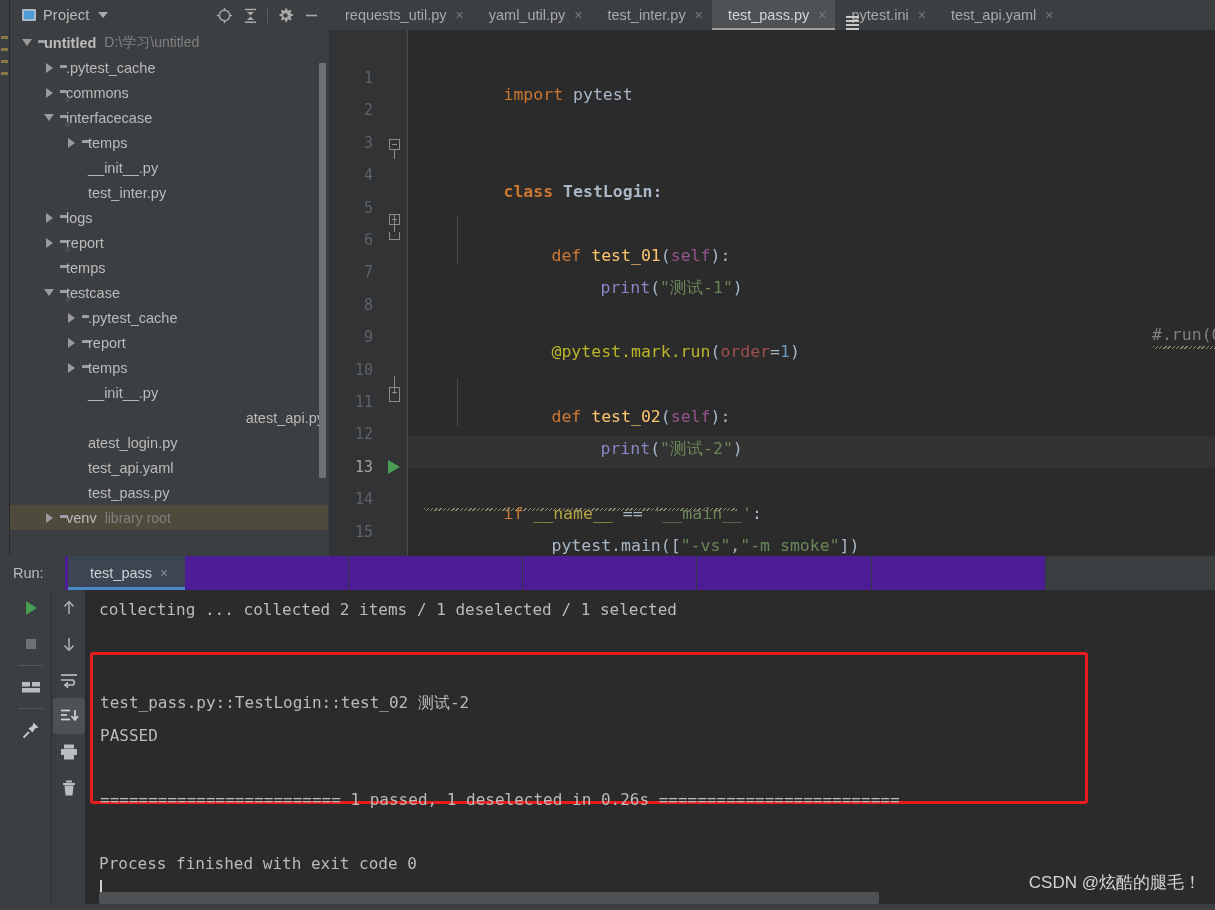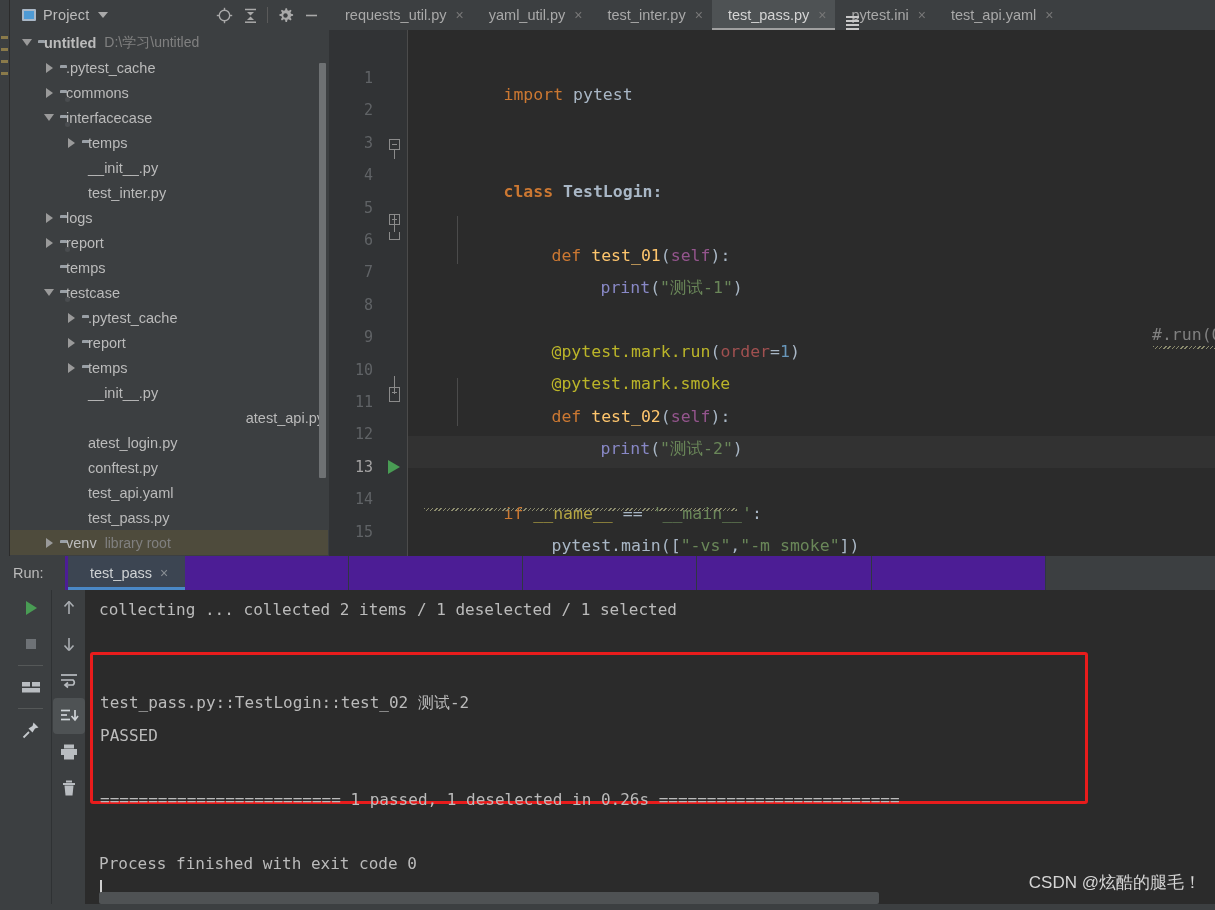--- a/index.html
+++ b/index.html
@@ -403,27 +403,20 @@
           </div>
           <span class="ic"><span class="ic-py"></span></span>
           <span class="tlabel">atest_api.py</span>
         </div>
         <div class="trow" style="padding-left: 50px;">
           <div class="twrap-arrow">
             <div class="arrow-sp"></div>
           </div>
           <span class="ic"><span class="ic-py"></span></span>
           <span class="tlabel">atest_login.py</span>
-        </div>
-        <div class="trow" style="padding-left: 50px;">
-          <div class="twrap-arrow">
-            <div class="arrow-sp"></div>
-          </div>
-          <span class="ic"><span class="ic-py"></span></span>
-          <span class="tlabel">conftest.py</span>
         </div>
         <div class="trow" style="padding-left: 50px;">
           <div class="twrap-arrow">
             <div class="arrow-sp"></div>
           </div>
           <span class="ic"><span class="ic-yml"></span></span>
           <span class="tlabel">test_api.yaml</span>
         </div>
         <div class="trow" style="padding-left: 50px;">
           <div class="twrap-arrow">
@@ -532,23 +525,20 @@
         <span class="bi">print</span><span class="id">(</span><span class="str">"测试-1"</span><span class="id">)</span>
       </div>
 
       <div class="cline" style="top:297px;left:64px;">
         <span class="dec">@pytest.mark.run</span><span class="id">(</span><span class="kwarg">order</span><span class="id">=</span><span class="num">1</span><span class="id">)</span>
       </div>
 
       <div class="cline cmt" style="top:297px;left:744px;">#.run(0rder=1) 要手动敲不会补全</div>
       <div class="squiggle" style="top:316px;left:745px;width:348px;"></div>
 
-      <div class="cline" style="top:329px;left:64px;">
-        <span class="dec">@pytest.mark.smoke</span>
-      </div>
 
       <div class="cline" style="top:362px;left:64px;">
         <span class="kw">def</span><span> </span><span class="fn">test_02</span><span class="id">(</span><span class="self">self</span><span class="id">)</span><span class="id">:</span>
       </div>
 
       <div class="cline" style="top:394px;left:113px;">
         <span class="bi">print</span><span class="id">(</span><span class="str">"测试-2"</span><span class="id">)</span>
       </div>
 
       <div class="cline" style="top:459px;">

